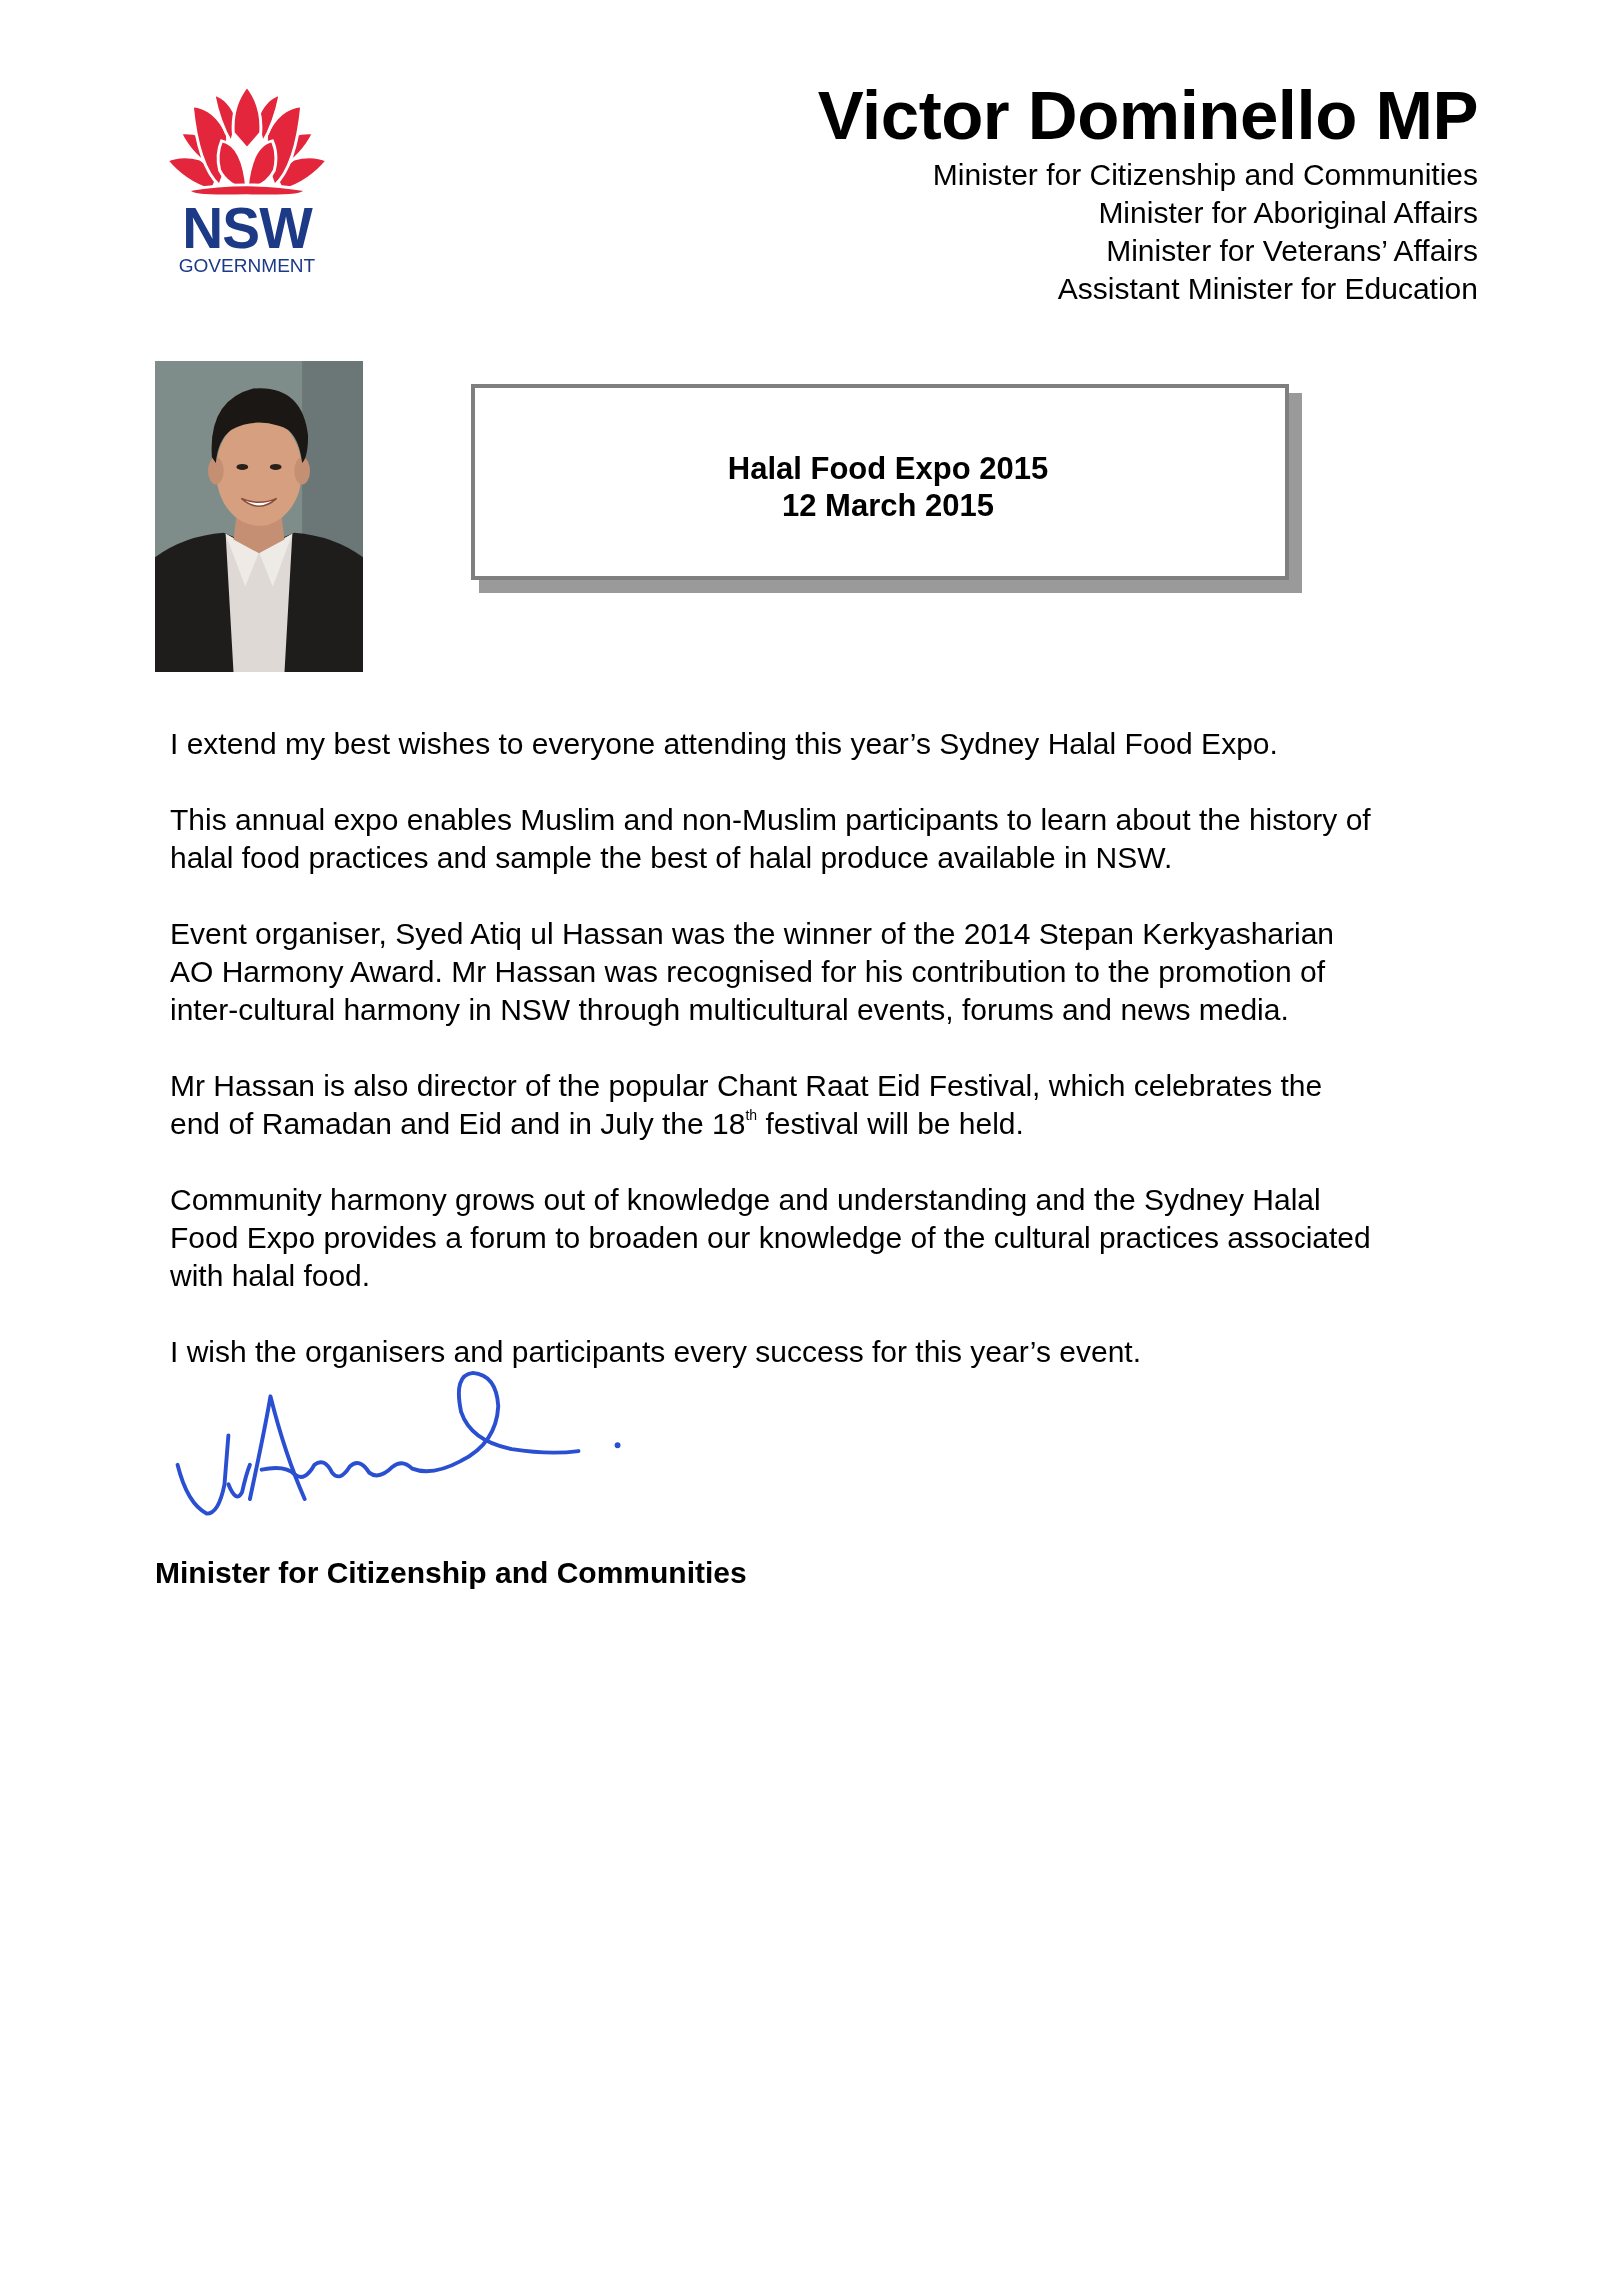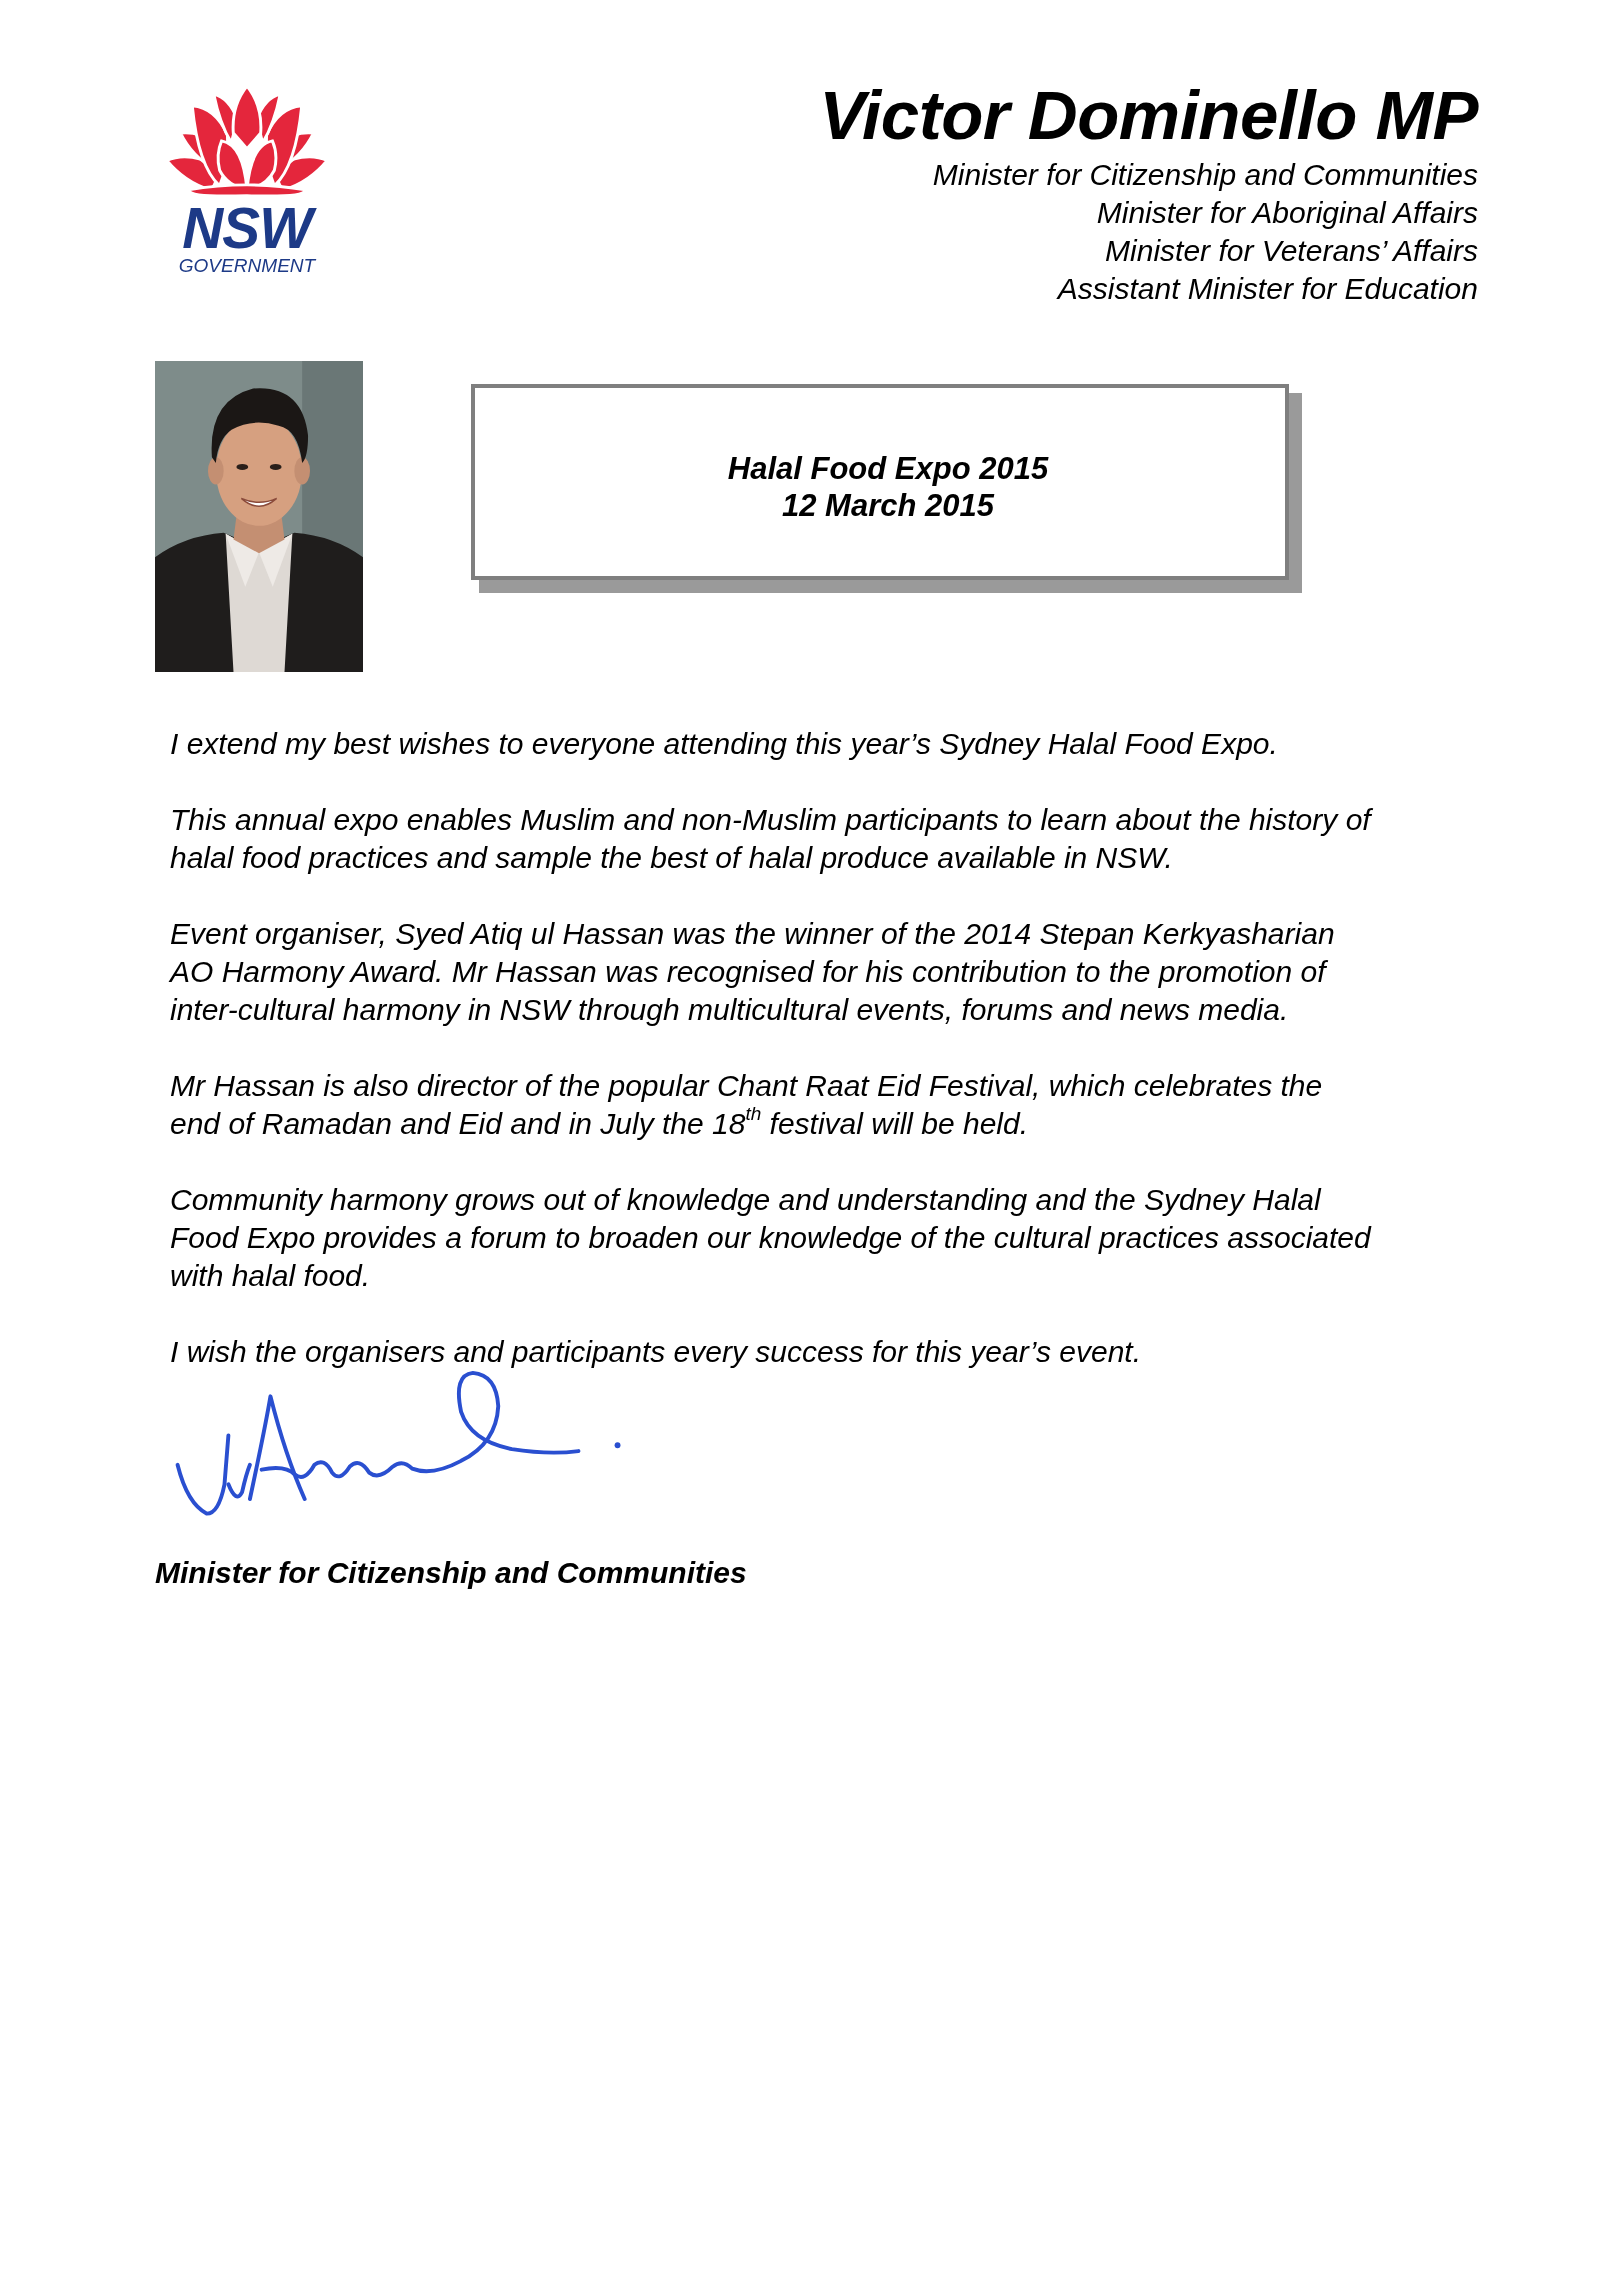--- a/index.html
+++ b/index.html
@@ -1,18 +1,18 @@
 <!DOCTYPE html>
 <html><head>
 <meta charset="utf-8">
 <style>
   html, body { margin: 0; padding: 0; background: #ffffff; }
   body { width: 1620px; height: 2282px; position: relative; overflow: hidden;
          font-family: "Liberation Sans", sans-serif; color: #000; }
-  .abs { position: absolute; font-style: italic; }
+  .abs { position: absolute; }
 
   
   #logo { left: 159px; top: 84px; width: 176px; height: 192px; }
   #logo svg { width: 100%; height: 100%; display: block; }
 
   
   #hdr { right: 142px; top: 76px; text-align: right; }
   #hdr .name { font-size: 69px; font-weight: bold; line-height: 80px; letter-spacing: -0.5px; }
   #hdr .role { font-size: 30px; line-height: 38px; }
 
@@ -23,21 +23,21 @@
   
   #box-shadow { left: 479px; top: 393px; width: 823px; height: 200px; background: #9a9a9a; }
   #box { left: 471px; top: 384px; width: 810px; height: 188px; background: #fff;
          border: 4.9px solid #7f7f7f; text-align: center; }
   #box .t { font-size: 31px; font-weight: bold; line-height: 37px; }
   #box .inner { position: absolute; left: 16px; right: 0; top: 62px; }
 
   
   #body { left: 155px; top: 725px; width: 1343px; font-size: 30px; line-height: 38px; }
   #body p { margin: 0 0 38px 15px; }
-  #body sup { font-size: 19px; line-height: 0; vertical-align: 13.7px; }
+  #body sup { font-size: 14px; line-height: 0; vertical-align: 13.7px; }
 
   
   #sig { left: 167px; top: 1367px; width: 510px; height: 176px; }
 
   
   #signoff { left: 155px; top: 1554px; font-size: 30px; font-weight: bold; line-height: 38px; }
 </style>
 </head>
 <body>
 

